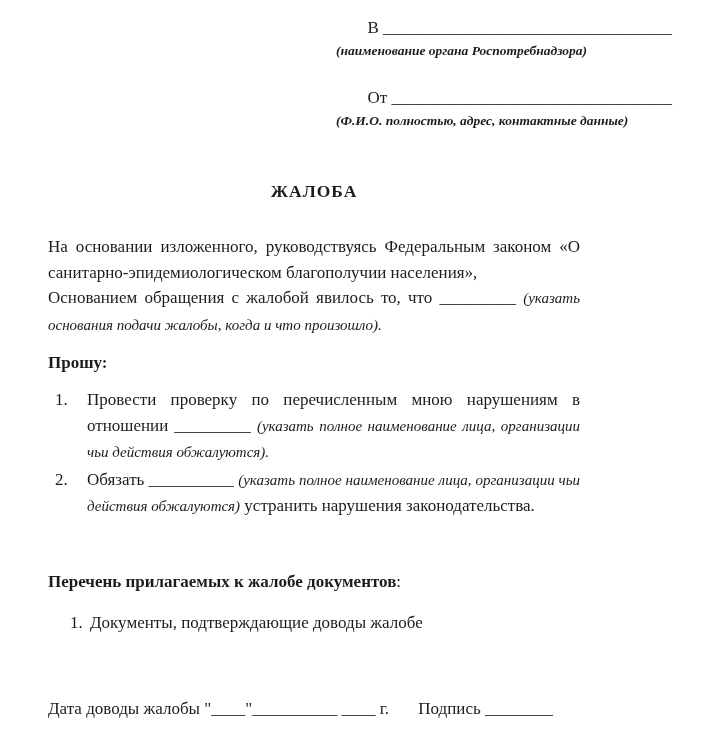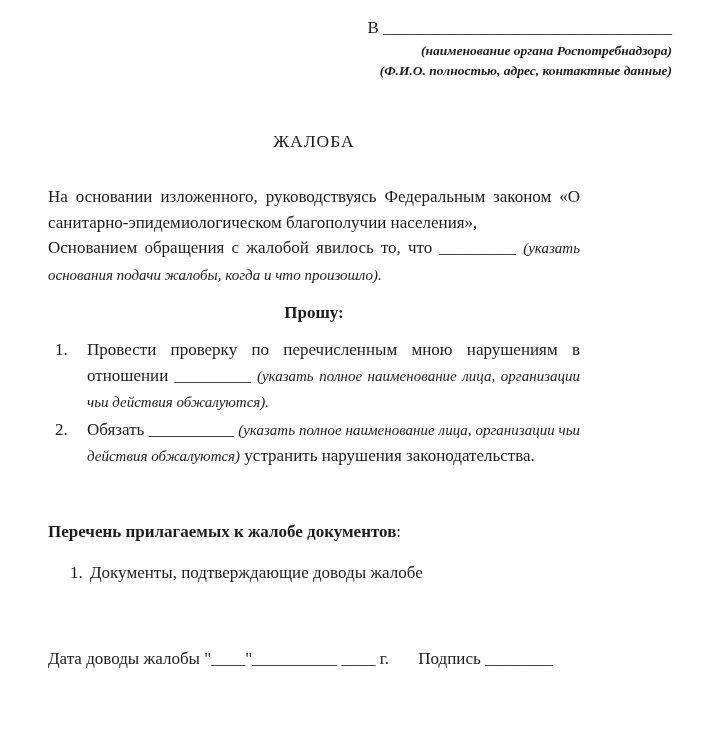--- a/index.html
+++ b/index.html
@@ -30,50 +30,49 @@
     font-size: 17px;
     line-height: 24px;
     text-align: right;
     white-space: nowrap;
   }
   .h-row .blank { letter-spacing: 0; }
   .h-caption {
     font-size: 13.5px;
     font-weight: bold;
     font-style: italic;
-    text-align: right;
+    text-align: left;
     line-height: 19px;
     margin-top: 1px;
   }
   .h-row2 { margin-top: 26px; }
   
   .title {
     margin-top: 50px;
     text-align: center;
-    font-weight: normal;
+    font-weight: bold;
     font-size: 17.5px;
     letter-spacing: 1px;
     line-height: 22px;
   }
   
   .bodytext {
     margin-top: 32px;
     font-size: 17px;
     line-height: 25.5px;
     text-align: justify;
   }
   .bodytext p { margin: 0; }
   .cap {
     font-style: italic;
     font-size: 15px;
   }
   
   .center-heading {
     margin-top: 12px;
-    text-align: center;
     font-weight: bold;
     font-size: 17px;
     line-height: 26px;
   }
   
   ol.list {
     list-style: none;
     margin: 11px 0 0 0;
     padding: 0 0 0 7px;
     font-size: 17px;
@@ -109,20 +108,24 @@
 <body>
 
 <div class="page">
 
   <div class="header">
     <div class="h-row">
       <span>В</span>
       <span class="blank">__________________________________</span>
     </div>
     <div class="h-caption">(наименование органа Роспотребнадзора)</div>
+    <div class="h-row h-row2">
+      <span>От</span>
+      <span class="blank">_________________________________</span>
+    </div>
     <div class="h-caption">(Ф.И.О. полностью, адрес, контактные данные)</div>
   </div>
 
   <div class="title">ЖАЛОБА</div>
 
   <div class="bodytext">
     <p>
       <span>На основании изложенного, руководствуясь Федеральным законом «О санитарно-эпидемиологическом благополучии населения»,</span>
     </p>
     <p>

